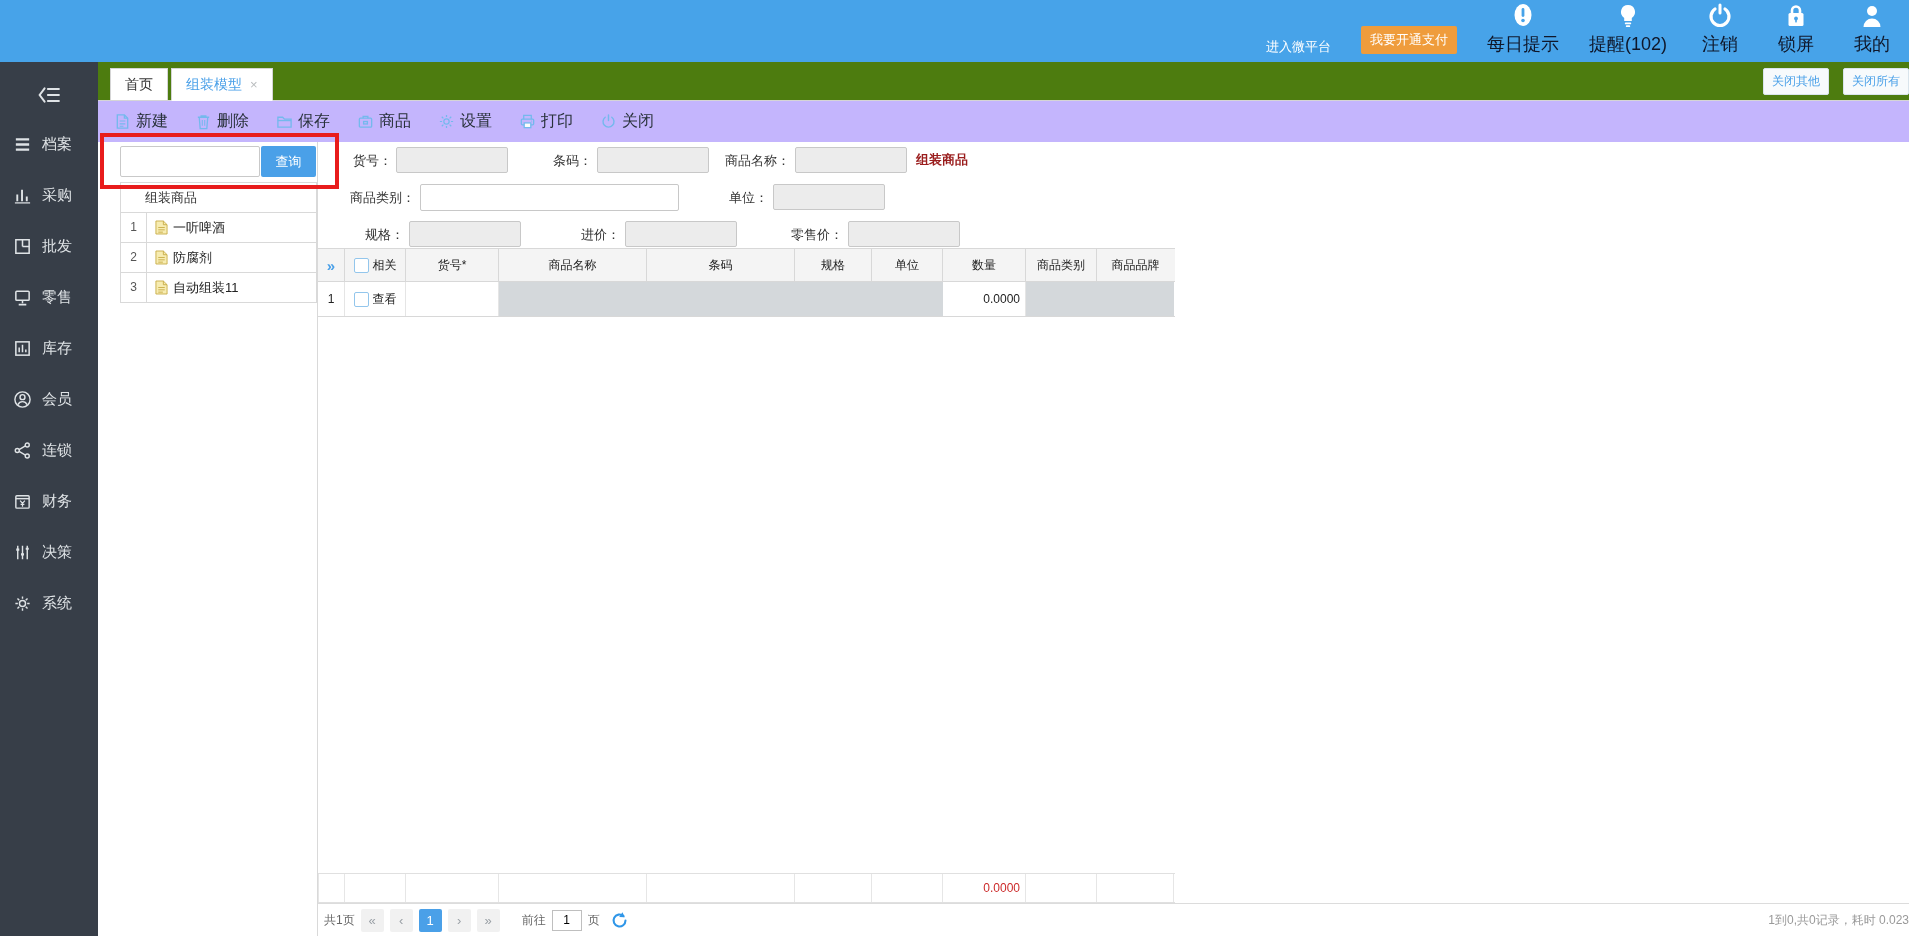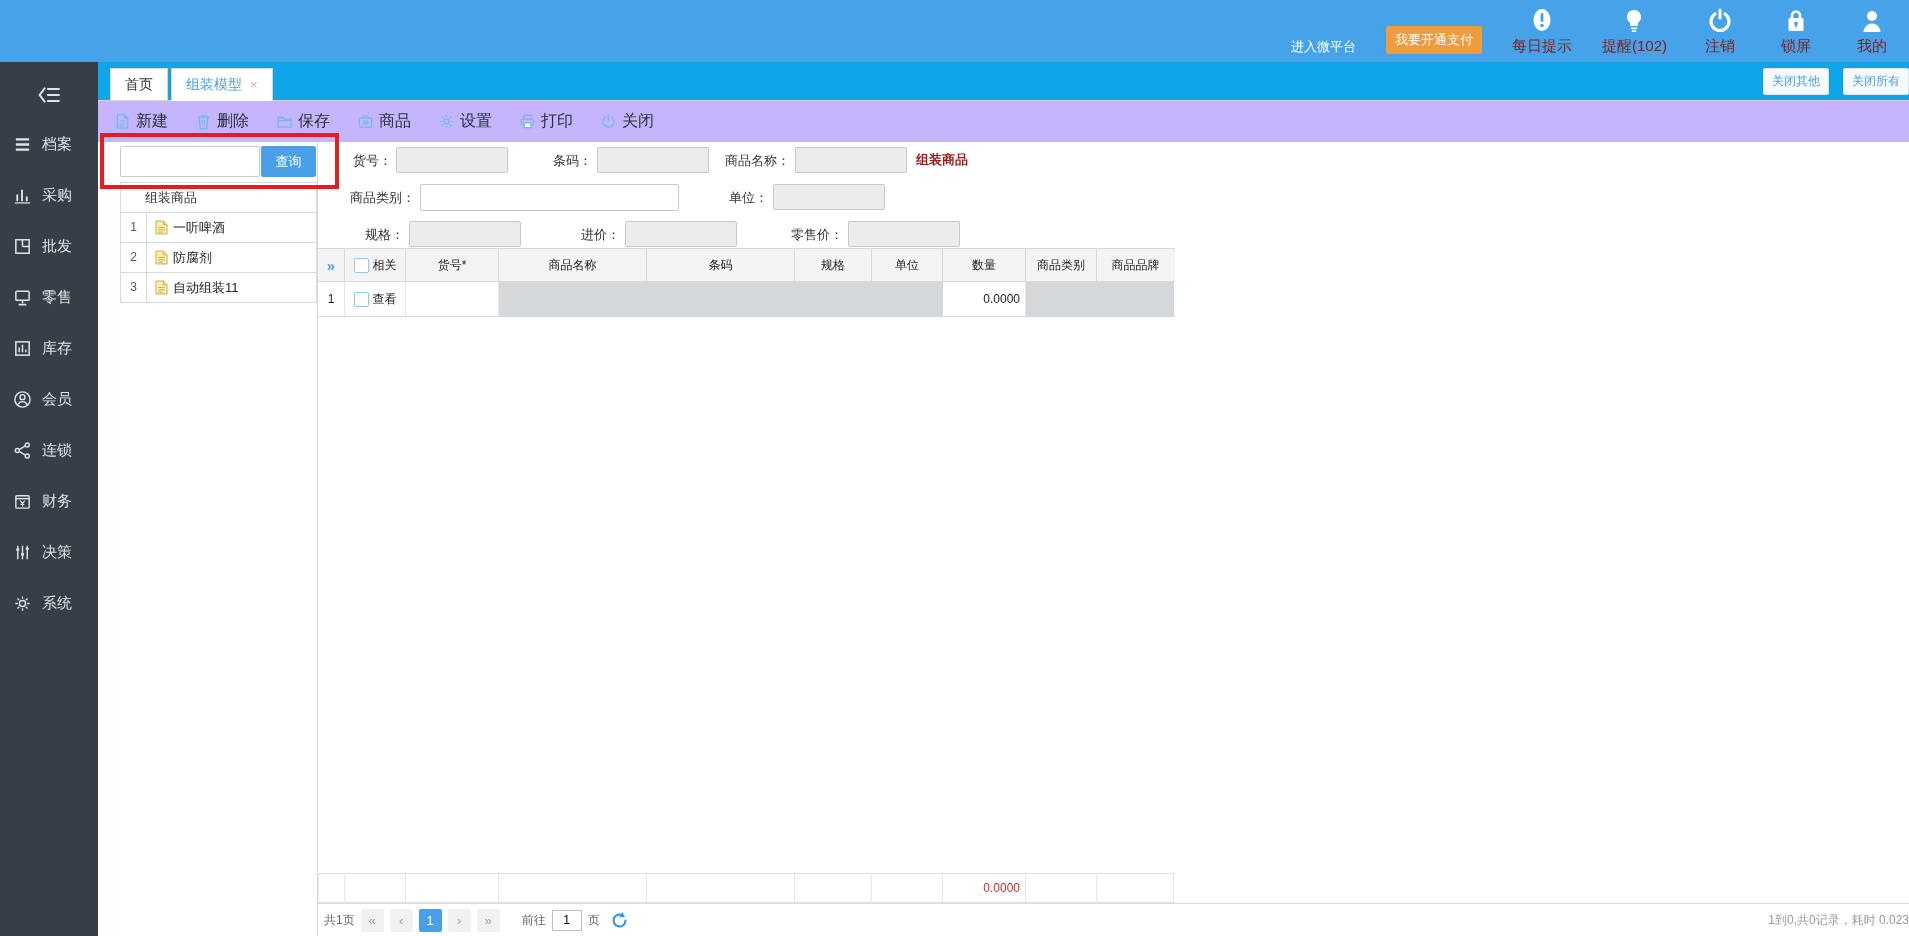--- a/index.html
+++ b/index.html
@@ -7,31 +7,31 @@
   body { font-family:"Liberation Sans","DejaVu Sans",sans-serif; background:#fff; position:relative; font-size:13px; color:#333; }
 
   
   .header { position:absolute; left:0; top:0; width:1909px; height:62px; background:#47a3e9; display:flex; align-items:center; }
   .logo-wrap { display:flex; align-items:center; margin-left:14px; }
   .app-title { color:#fff; font-size:23px; margin-left:8px; letter-spacing:1px; }
   .header-right { position:absolute; right:14px; bottom:6px; display:flex; align-items:flex-end; gap:30px; }
   .header-link { color:#fff; font-size:13px; cursor:pointer; }
   .pay-btn { background:#ef9c3c; color:#fff; font-size:13px; padding:5px 9px; border-radius:2px; margin-bottom:2px; cursor:pointer; }
   .hicon-item { display:flex; flex-direction:column; align-items:center; gap:3px; min-width:46px; cursor:pointer; }
-  .hicon-item .lbl { color:#7f1d1d; font-size:15px; white-space:nowrap; }
+  .hicon-item .lbl { color:#0f172a; font-size:18px; white-space:nowrap; }
   .hicon-item svg { display:block; }
 
   
   .sidebar { position:absolute; left:0; top:62px; width:98px; height:874px; background:#373e48; }
   .collapse-btn { position:absolute; left:0; top:22px; width:98px; text-align:center; cursor:pointer; }
   .side-item { position:absolute; left:0; width:98px; height:40px; display:flex; align-items:center; padding-left:13px; gap:10px; color:#dfe3e6; font-size:15px; cursor:pointer; }
   .side-item svg { flex:none; }
 
   
-  .tabbar { position:absolute; left:98px; top:62px; width:1811px; height:39px; background:#0ea5e9; border-bottom:1px solid #d5d5d5; }
+  .tabbar { position:absolute; left:98px; top:62px; width:1811px; height:39px; background:#4d7c0f; border-bottom:1px solid #d5d5d5; }
   .tab { position:absolute; bottom:-1px; height:33px; background:#fff; border:1px solid #d5d5d5; border-bottom:1px solid #d5d5d5; display:flex; align-items:center; padding:0 14px; font-size:14px; cursor:pointer; }
   .tab.home { left:12px; color:#333; }
   .tab.active { left:73px; color:#4aa0e8; border-bottom:1px solid #fff; }
   .tab .close-x { margin-left:8px; color:#b9bcbe; font-size:13px; }
   .tab-tools { position:absolute; right:0; top:6px; display:flex; gap:14px; }
   .tab-tool-btn { background:#f7fafc; border:1px solid #d9e4ec; color:#4aa0e8; font-size:12px; padding:4px 8px; border-radius:2px; cursor:pointer; }
 
   
   .toolbar { position:absolute; left:98px; top:101px; width:1811px; height:41px; background:#c4b5fd; display:flex; align-items:center; padding-left:16px; gap:27px; }
   .tool-btn { display:flex; align-items:center; gap:5px; font-size:16px; color:#28313a; cursor:pointer; }

